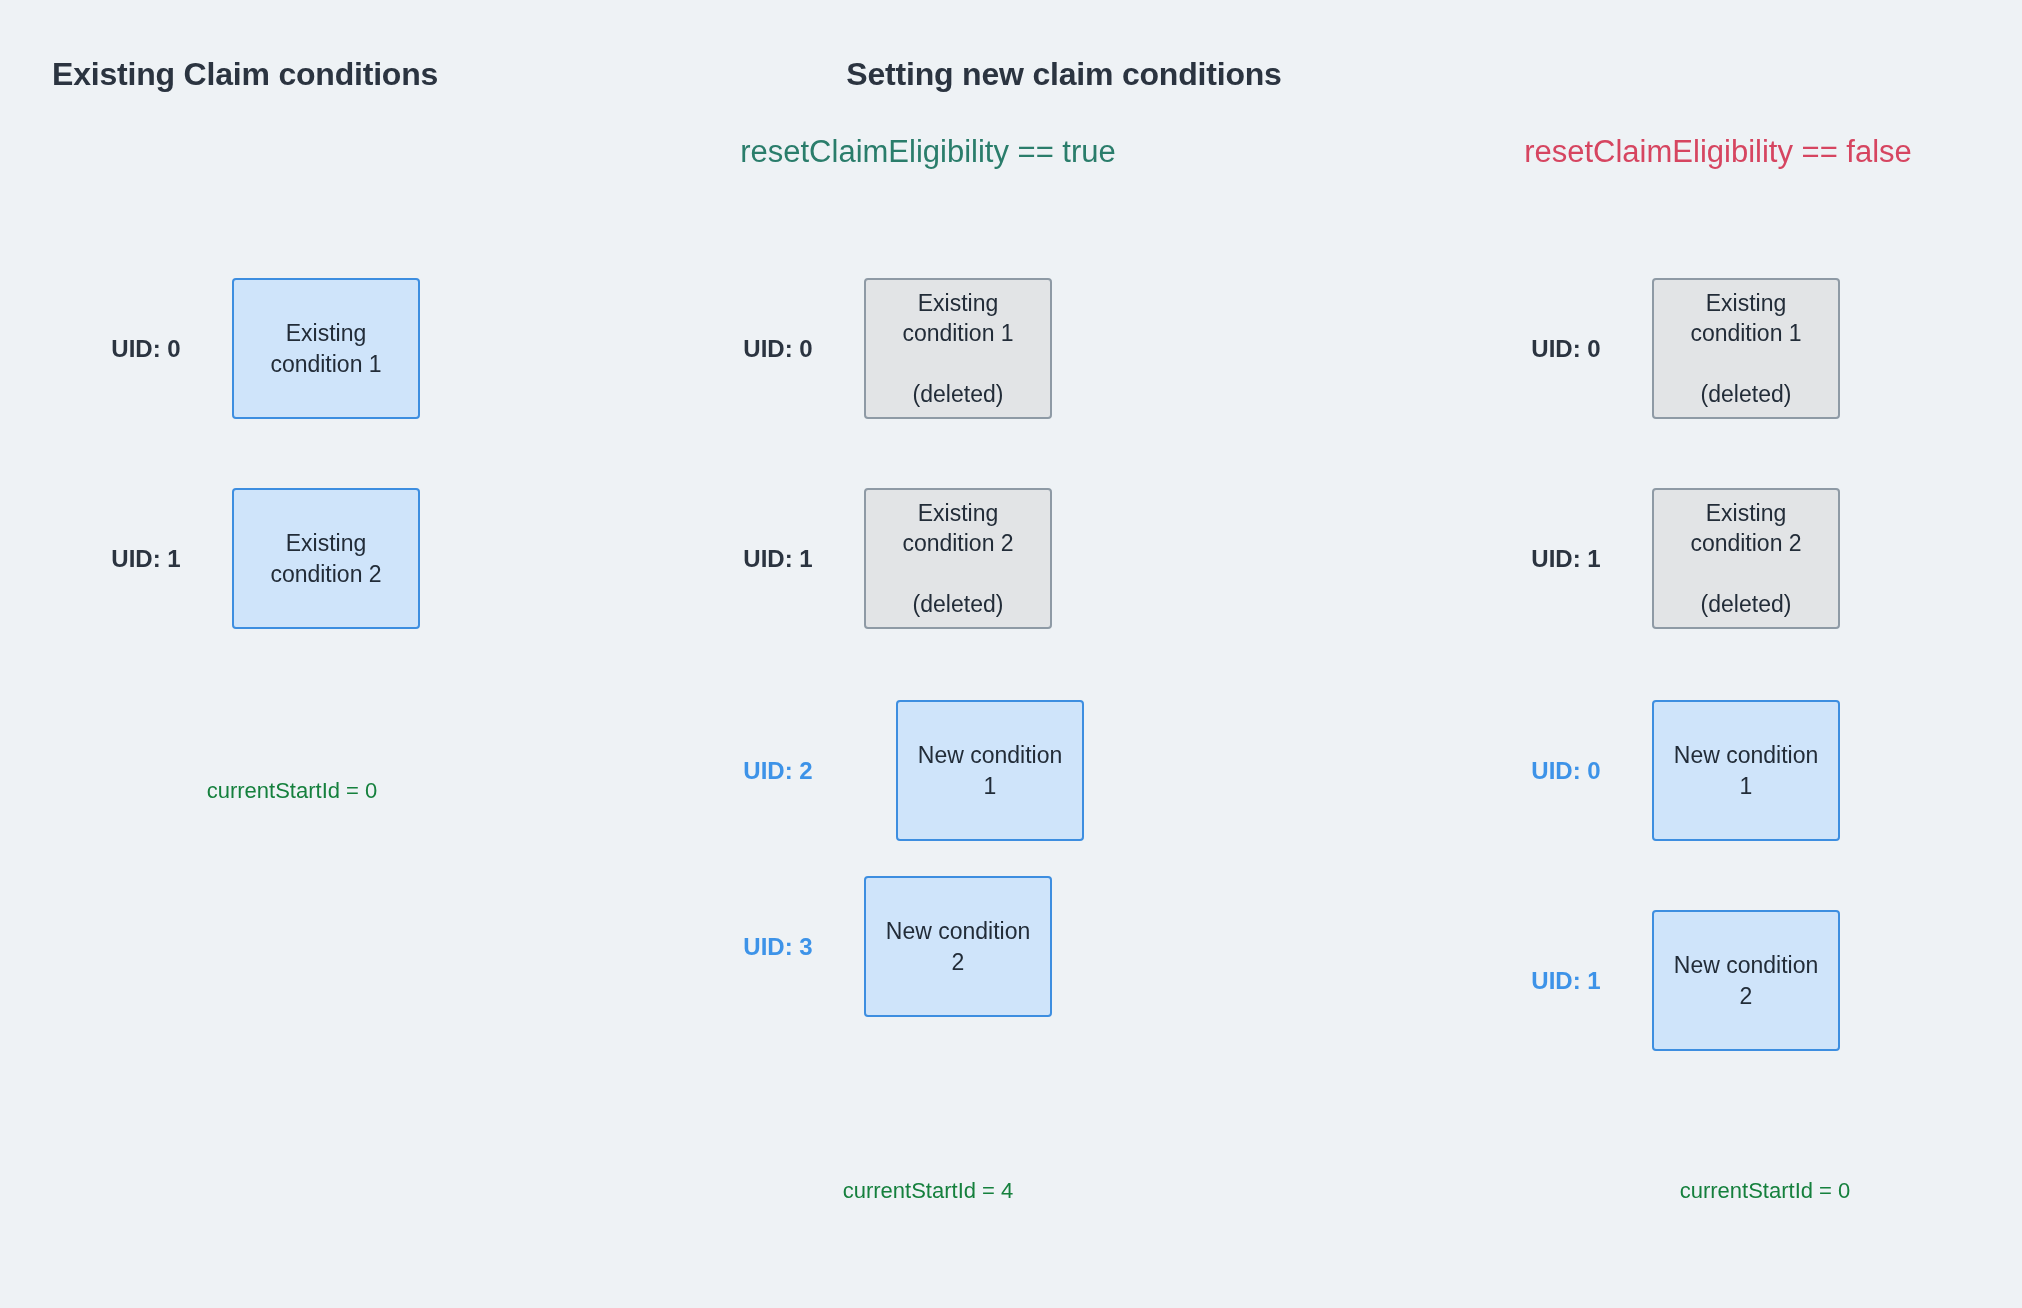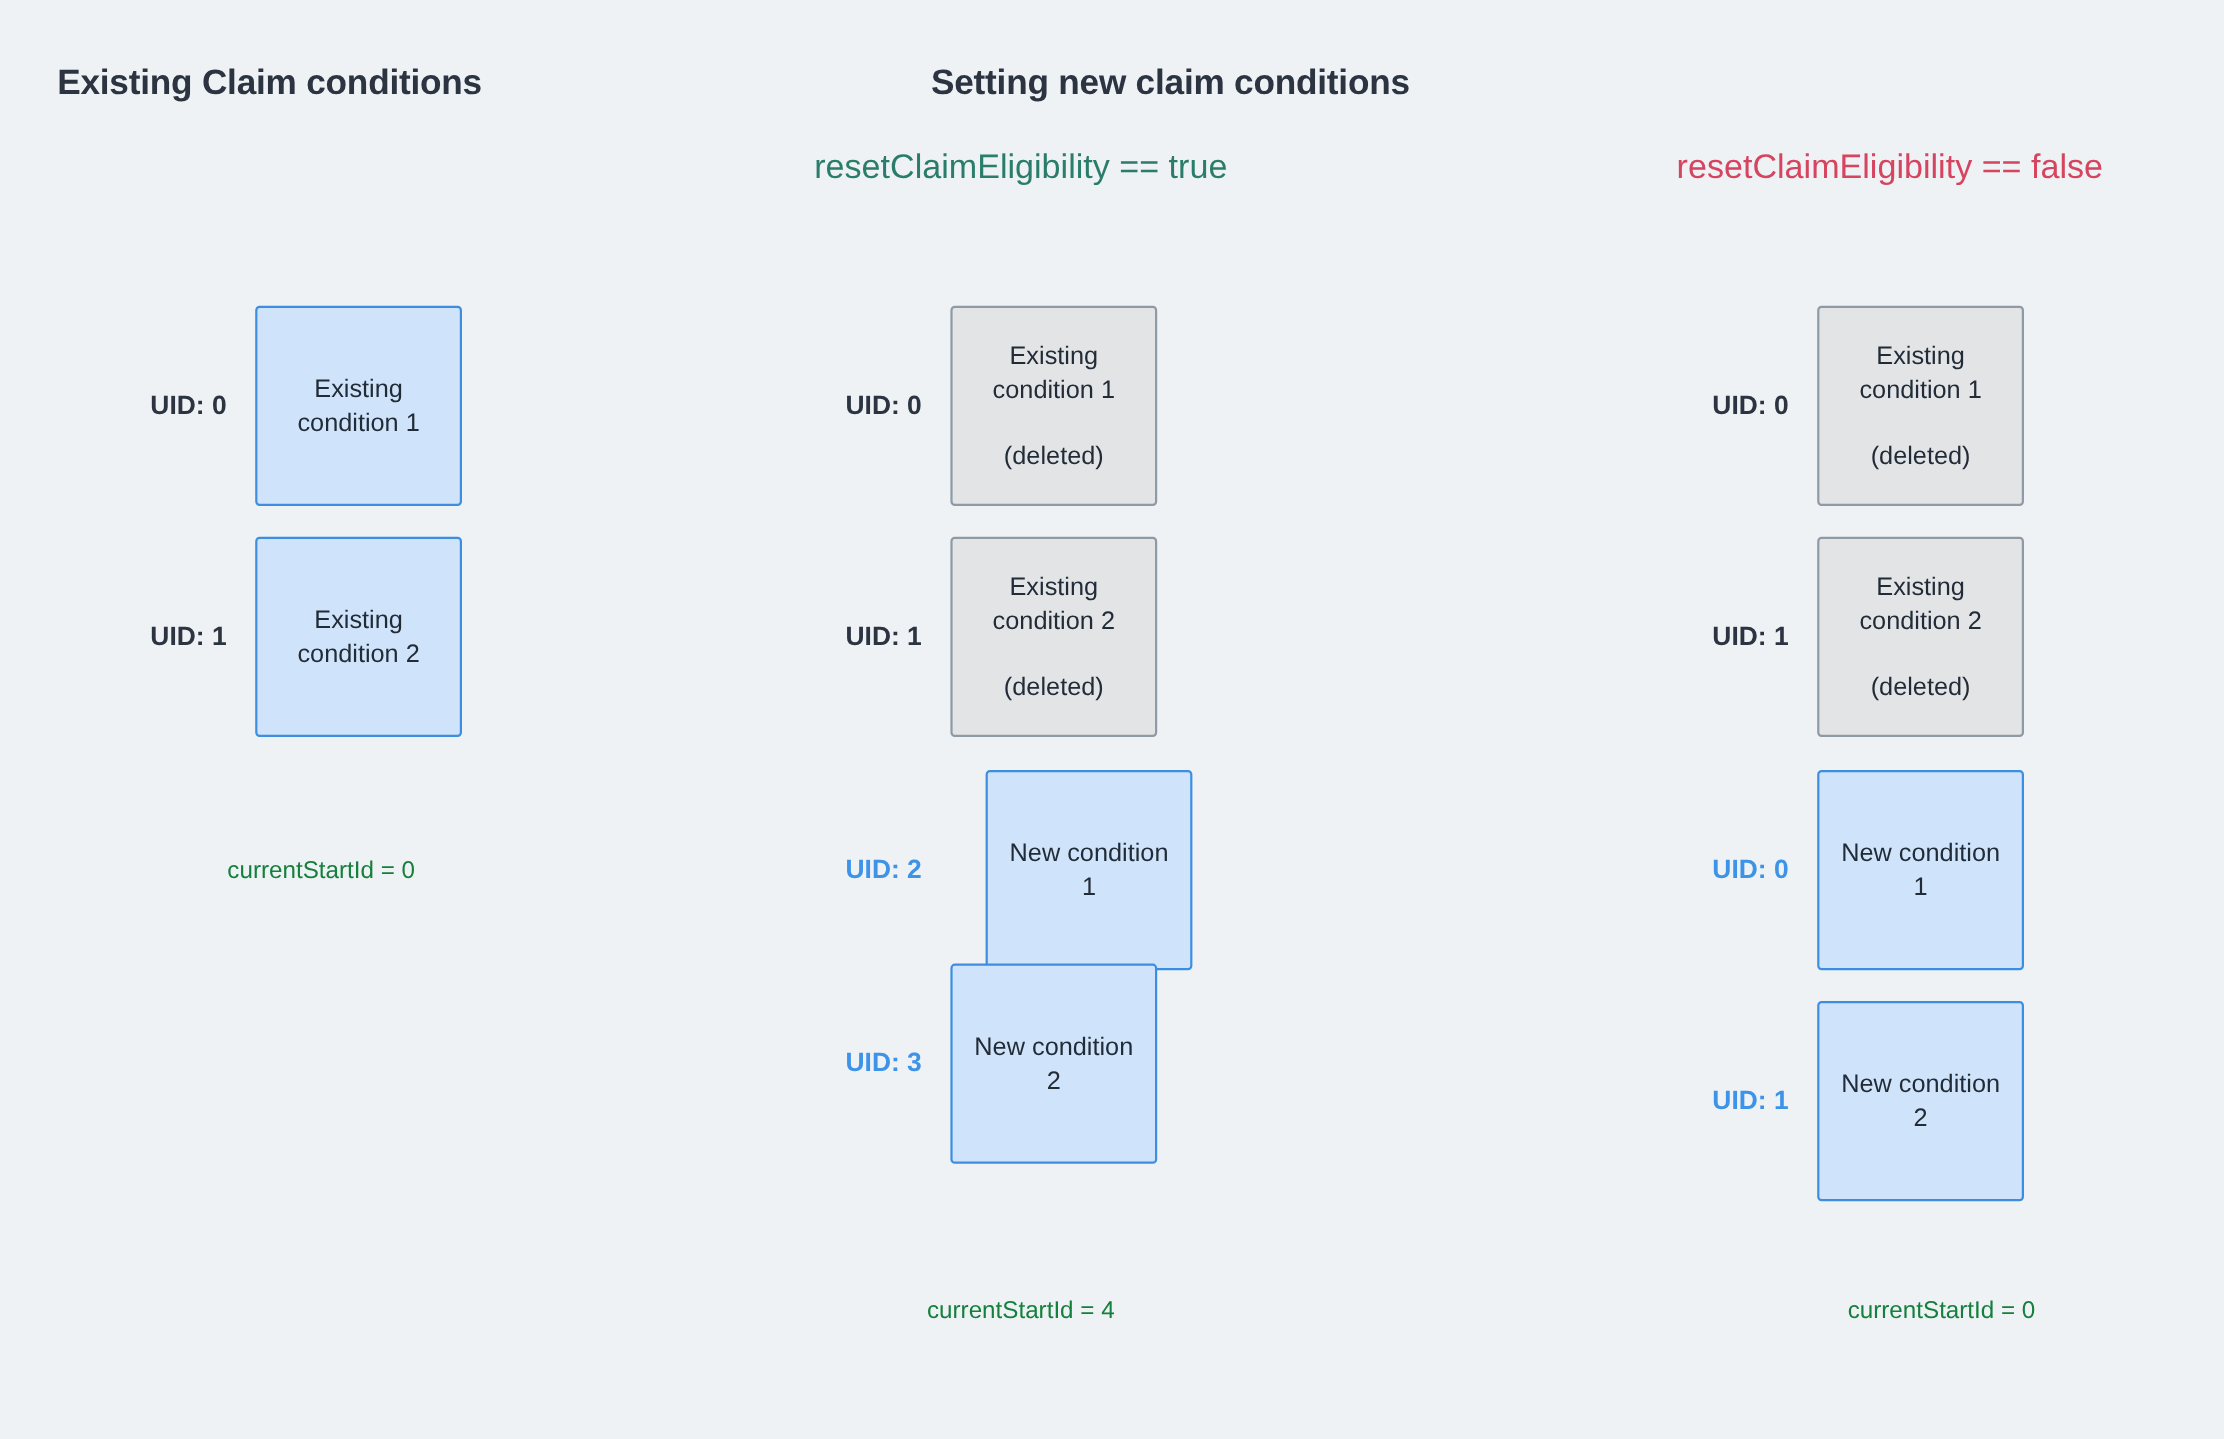--- a/index.html
+++ b/index.html
@@ -59,30 +59,30 @@
   .row {
     position: absolute;
     display: flex;
     align-items: center;
   }
 
   .uid-label {
     font-size: 24px;
     font-weight: 700;
     white-space: nowrap;
-    text-align: right;
+    text-align: center;
     width: 120px;
     margin-right: 26px;
     color: #2b3440;
   }
   .uid-label.uid-new { color: #3d93e8; }
 
   .cond-box {
     width: 188px;
-    height: 182px;
+    height: 141px;
     border-radius: 4px;
     box-sizing: border-box;
     display: flex;
     flex-direction: column;
     align-items: center;
     justify-content: center;
     text-align: center;
     font-size: 23px;
     line-height: 1.33;
     color: #222c38;

